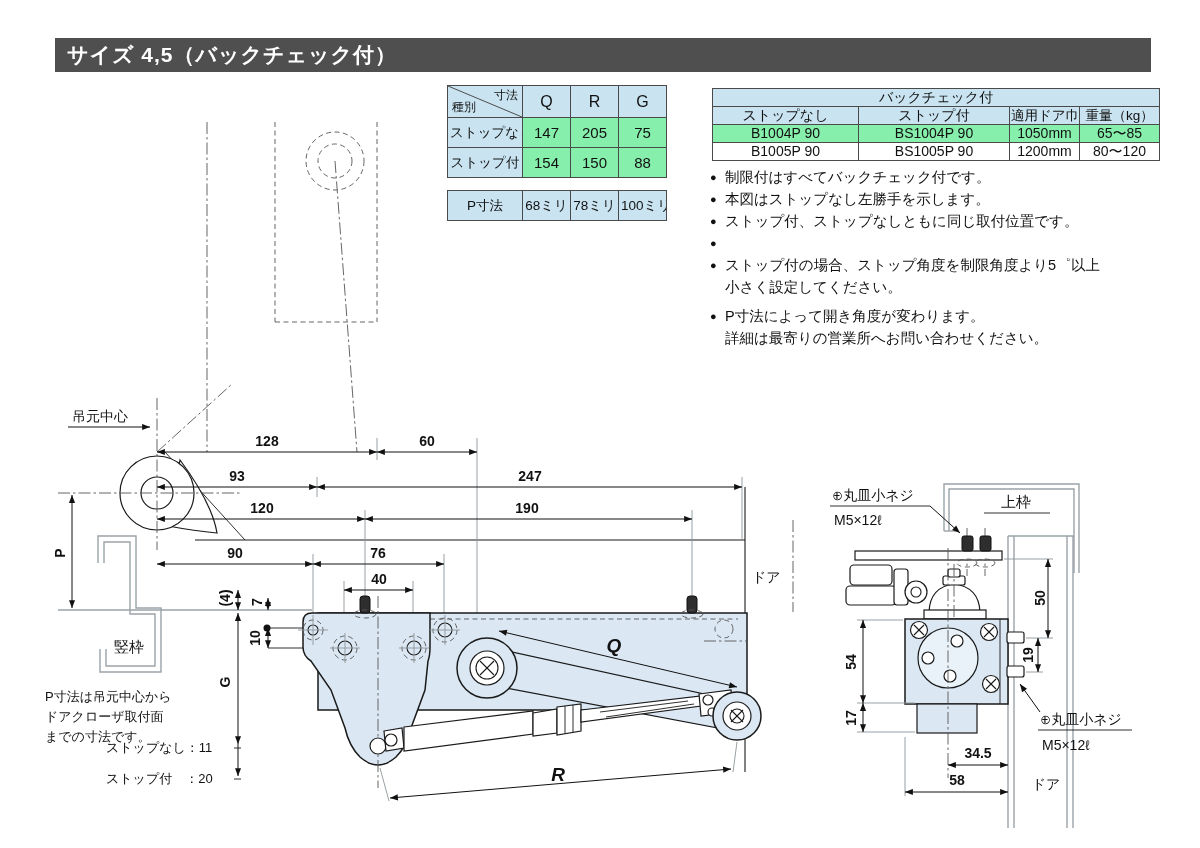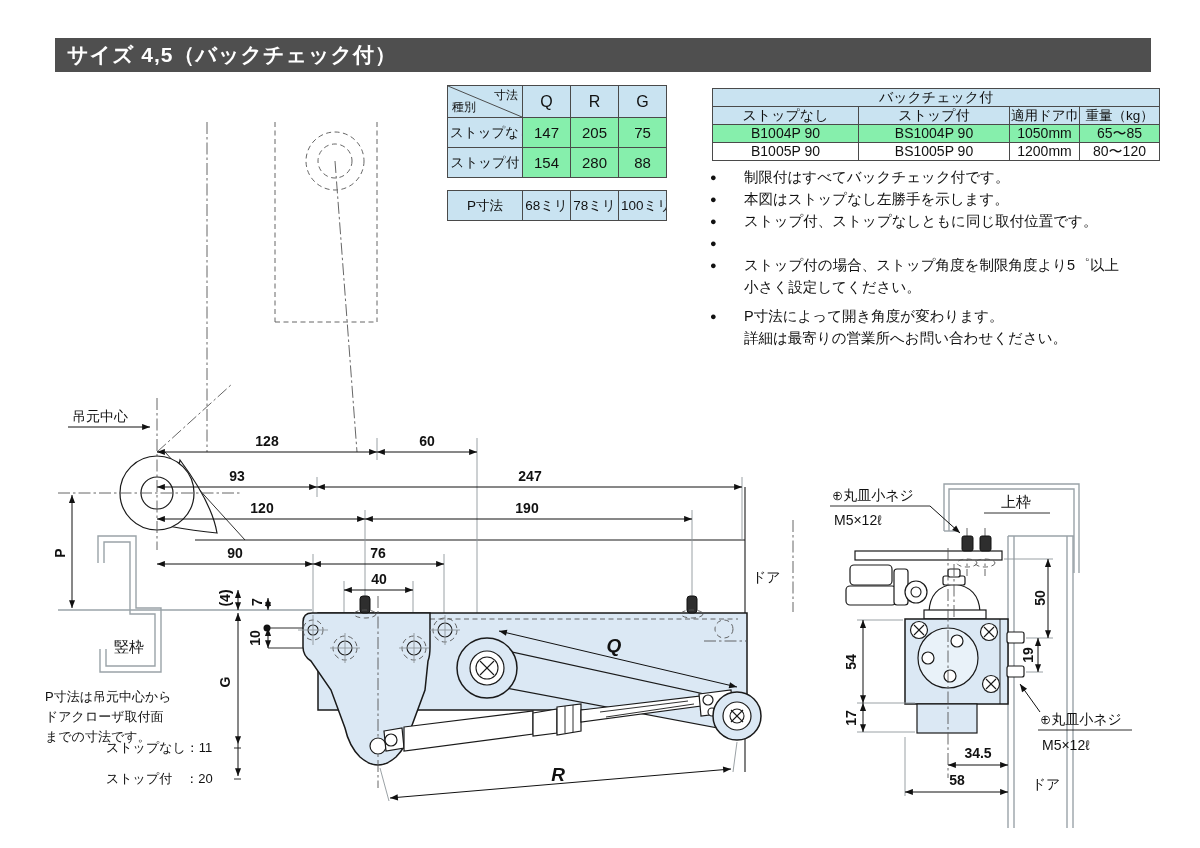--- a/index.html
+++ b/index.html
@@ -34,21 +34,21 @@
 
   #model-table{left:712px;top:88px;width:447px;font-size:14px;}
   #model-table td{height:18px;line-height:17px;}
   #model-table .nar{font-size:13.5px;padding:0 1px;}
 
   
   #notes{position:absolute;left:710px;top:166px;width:460px;font-size:14.5px;line-height:22px;}
   .note{display:flex;}
   .note.gap{margin-top:7px;}
   .note .bullet{width:15px;flex:0 0 15px;font-size:11px;line-height:22px;}
-  .note .nl{display:block;margin-left:19px;}
+  .note .nl{display:block;}
 
   
   .sk{stroke:#1a1a1a;stroke-width:1.1;fill:none;}
   .skt{stroke:#1a1a1a;stroke-width:0.9;fill:none;}
   .fillb{fill:#dbe8f4;stroke:#1a1a1a;stroke-width:1.5;}
   .fillb2{fill:#dbe8f4;stroke:#1a1a1a;stroke-width:1.2;}
   .fillc{fill:#e9f2f9;stroke:#1a1a1a;stroke-width:1.2;}
   .fw{fill:#fff;stroke:#1a1a1a;stroke-width:1.2;}
   .dark{fill:#2e2e2e;stroke:#111;stroke-width:1;}
   .cl{stroke:#555;stroke-width:0.9;stroke-dasharray:12 3 2.5 3;fill:none;}
@@ -92,21 +92,21 @@
     </tr>
     <tr>
       <td class="hd">ストップなし</td>
       <td class="vl" style="font-size:15px">147</td>
       <td class="vl" style="font-size:15px">205</td>
       <td class="vl" style="font-size:15px">75</td>
     </tr>
     <tr>
       <td class="hd">ストップ付</td>
       <td class="vl" style="font-size:15px">154</td>
-      <td class="vl" style="font-size:15px">280</td>
+      <td class="vl" style="font-size:15px">150</td>
       <td class="vl" style="font-size:15px">88</td>
     </tr>
   </tbody>
     </table>
 
   <table id="p-table">
     <colgroup>
         <col style="width:75px">
         <col style="width:48px">
         <col style="width:48px">

